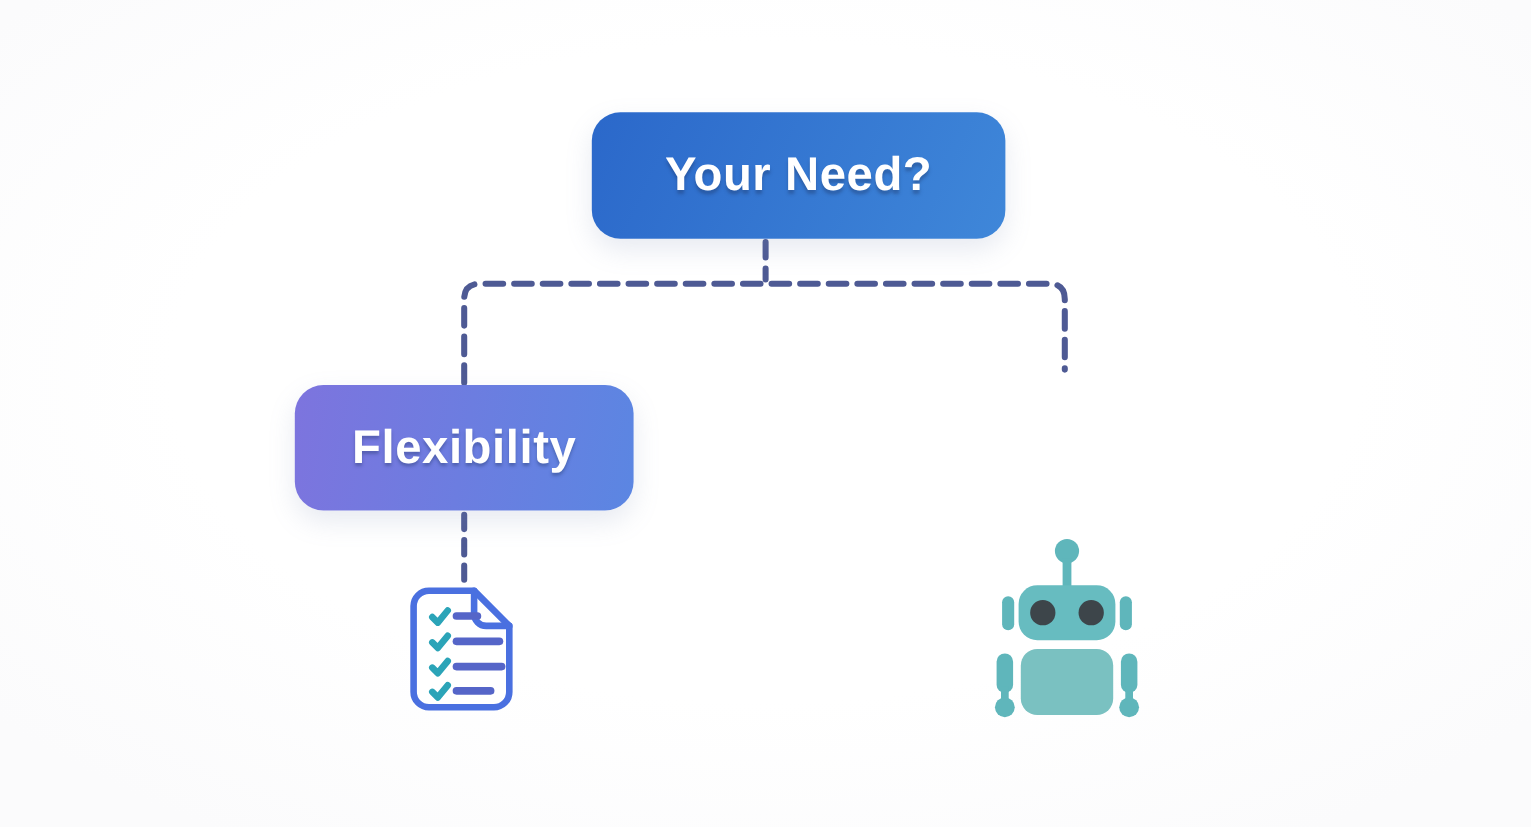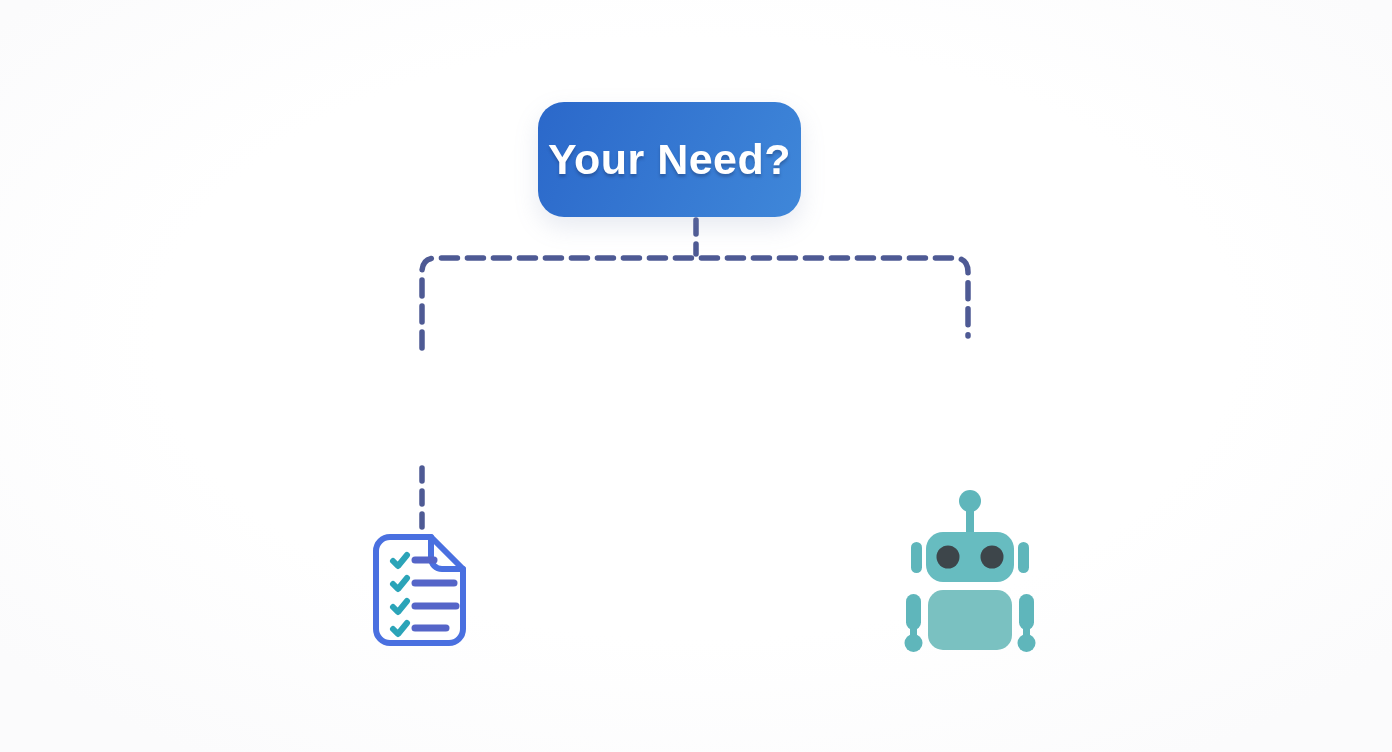--- a/index.html
+++ b/index.html
@@ -24,21 +24,21 @@
     color: #ffffff;
     font-size: 43px;
     font-weight: 700;
     letter-spacing: 0.5px;
     text-shadow: 0 3px 3px rgba(25, 45, 90, 0.35);
     box-shadow: 0 10px 24px rgba(120, 140, 180, 0.18);
   }
 
   .node-root {
     left: 538px; top: 102px;
-    width: 263px; height: 115px;
+    width: 376px; height: 115px;
     background: linear-gradient(115deg, var(--root_gradient_start), var(--root_gradient_end));
   }
 
   .node-flexibility {
     left: 268px; top: 350px;
     width: 308px; height: 114px;
     background: linear-gradient(100deg, var(--flexibility_gradient_start), var(--flexibility_gradient_end));
   }
 
   .node-automation {
@@ -71,20 +71,23 @@
 
     <path d="M 422 348 L 422 272 Q 422 258 436 258 L 954 258 Q 968 258 968 272 L 968 336" style="fill:none; stroke:var(--connector); stroke-width:5.5; stroke-dasharray:16 10; stroke-linecap:round;"></path>
 
     <path d="M 422 468 L 422 530" style="fill:none; stroke:var(--connector); stroke-width:5.5; stroke-dasharray:13 10; stroke-linecap:round;"></path>
   </svg>
 
   <div class="node node-root">
     <span>Your Need?</span>
   </div>
 
+  <div class="node node-flexibility">
+    <span>Flexibility</span>
+  </div>
 
 
   <svg class="icon-abs icon-checklist" width="96" height="114" viewBox="0 0 96 114" aria-hidden="true">
 
     <path d="M 18 4 H 59 L 91 36 V 96 A 14 14 0 0 1 77 110 H 18 A 14 14 0 0 1 4 96 V 18 A 14 14 0 0 1 18 4 Z" style="fill:#ffffff; stroke:var(--checklist_outline); stroke-width:6; stroke-linejoin:round;"></path>
     <path d="M 59 4 V 25 A 11 11 0 0 0 70 36 H 91" style="fill:none; stroke:var(--checklist_outline); stroke-width:6; stroke-linejoin:round; stroke-linecap:round;"></path>
 
     <g style="fill:none; stroke:var(--checklist_check); stroke-width:6; stroke-linecap:round; stroke-linejoin:round;">
       <path d="M 21 28 L 26 33 L 35 22"></path>
       <path d="M 21 51 L 26 56 L 35 45"></path>

